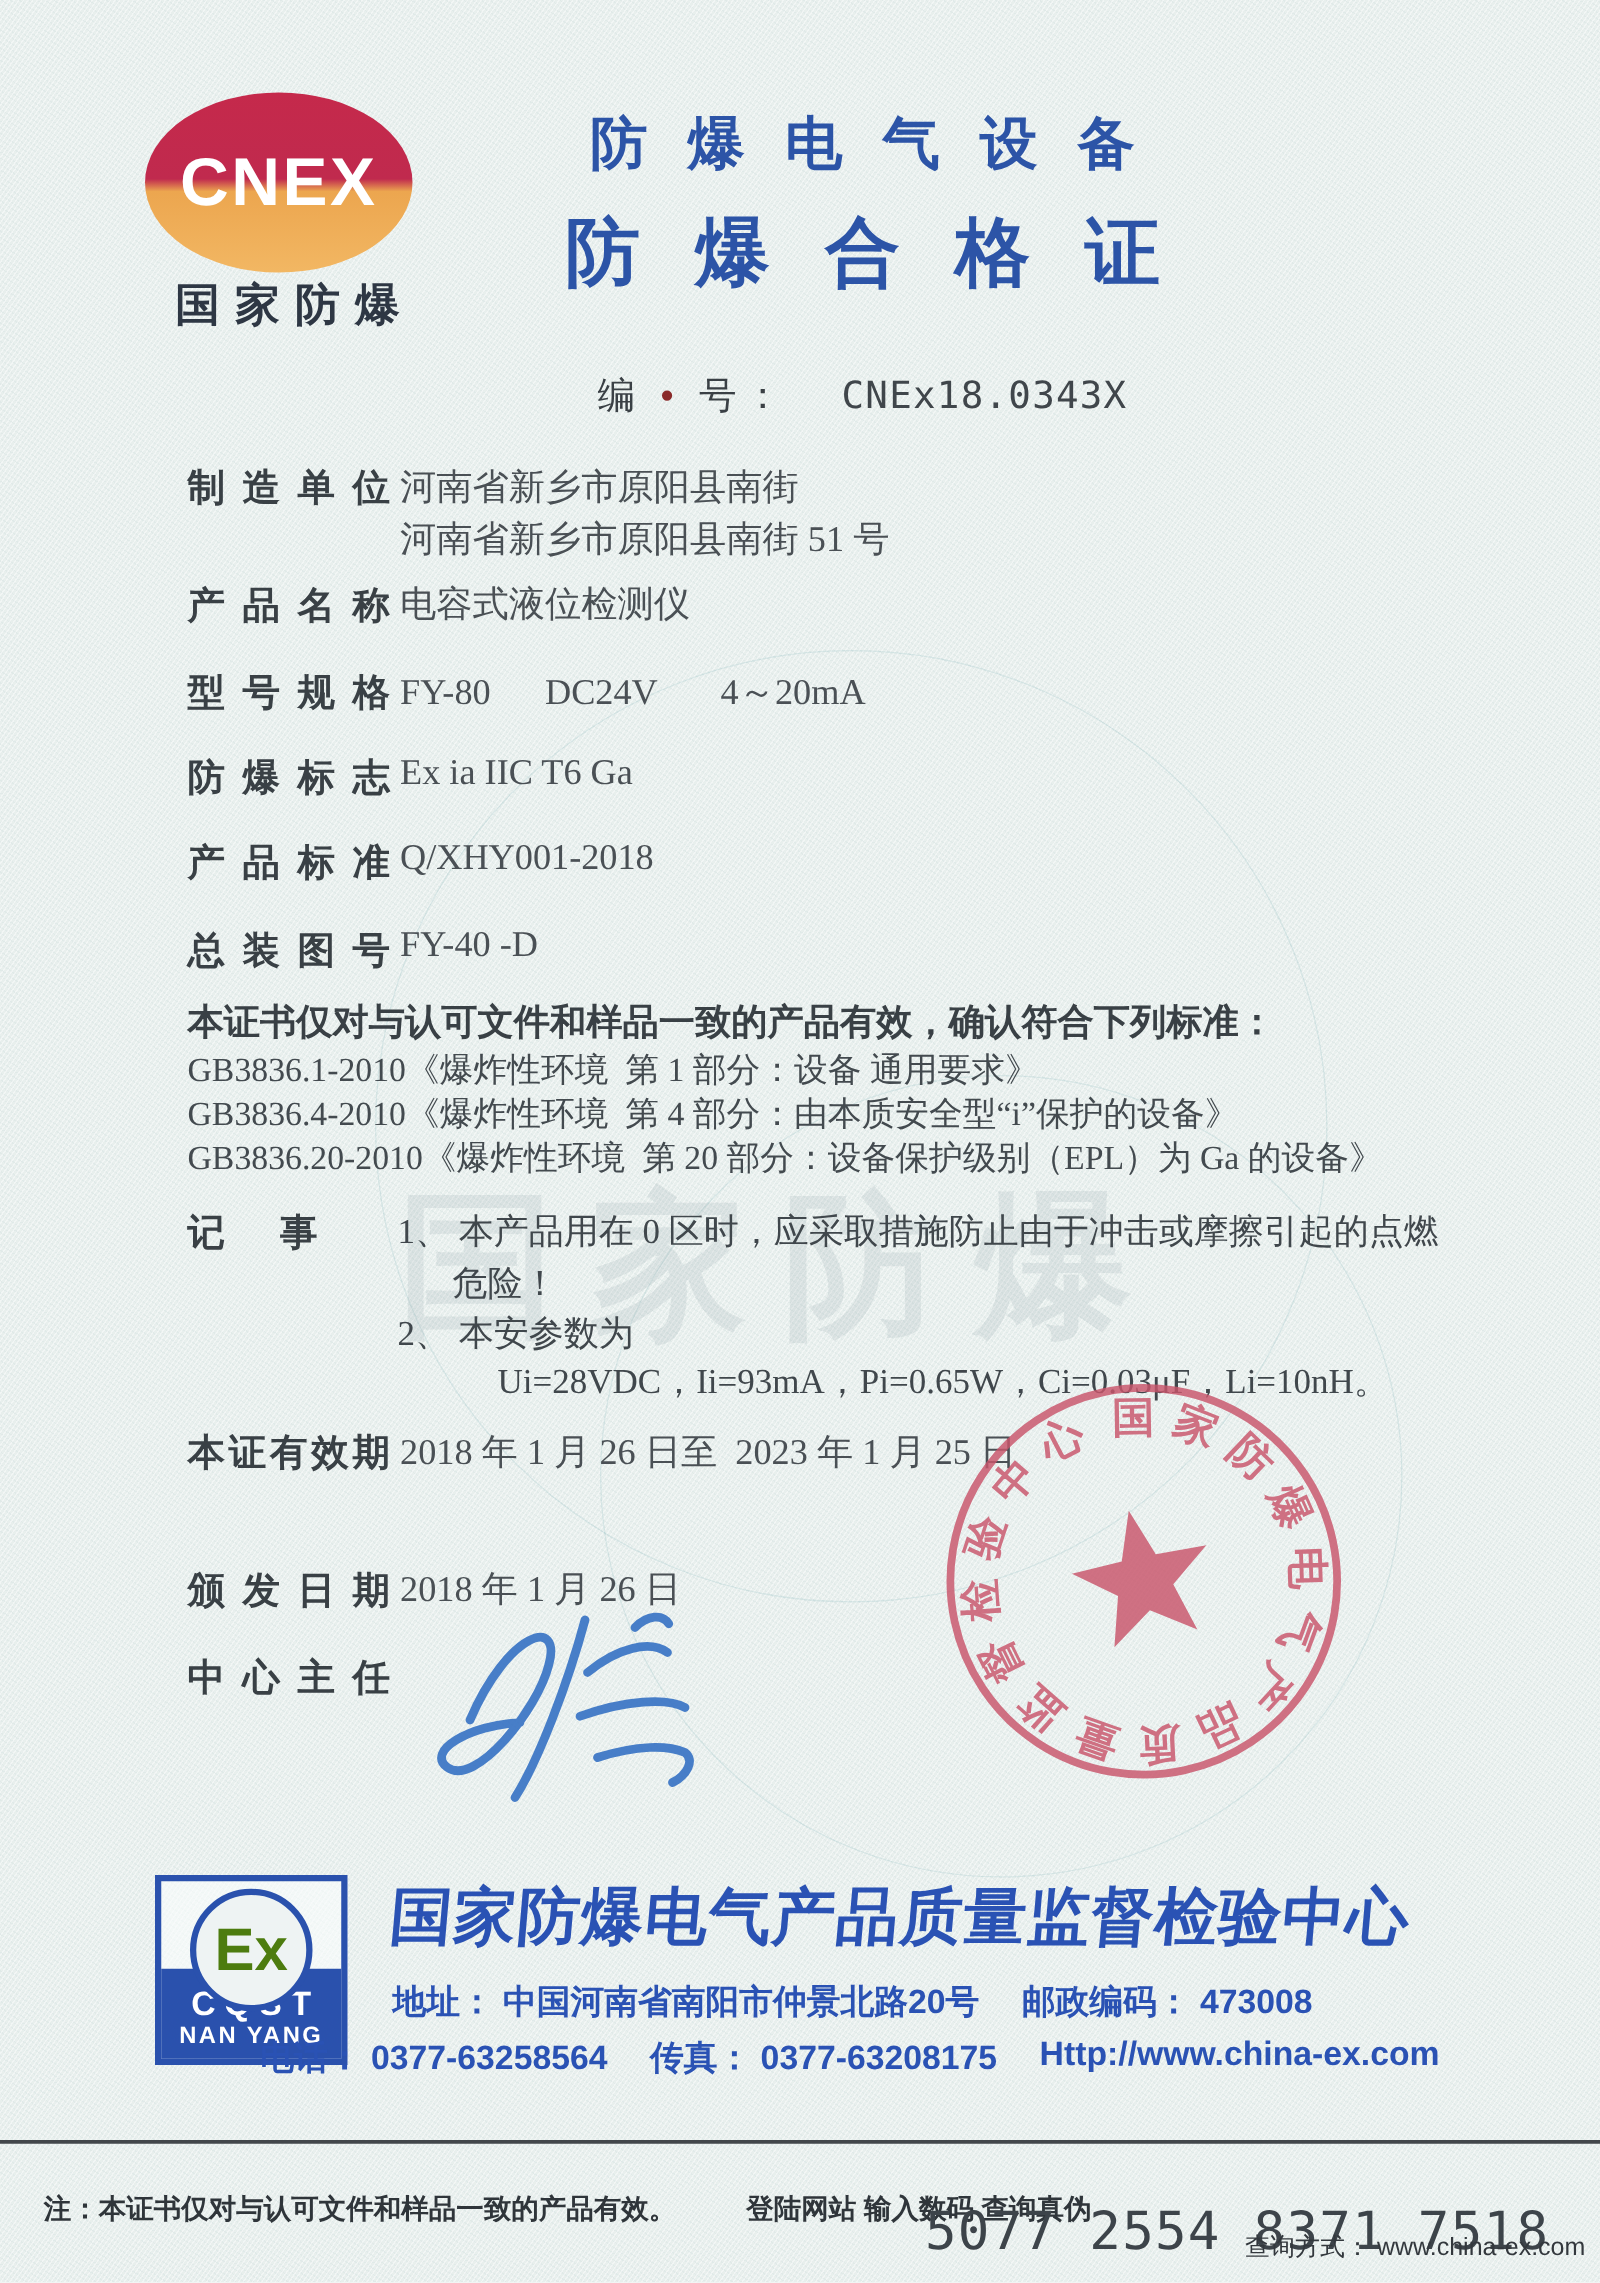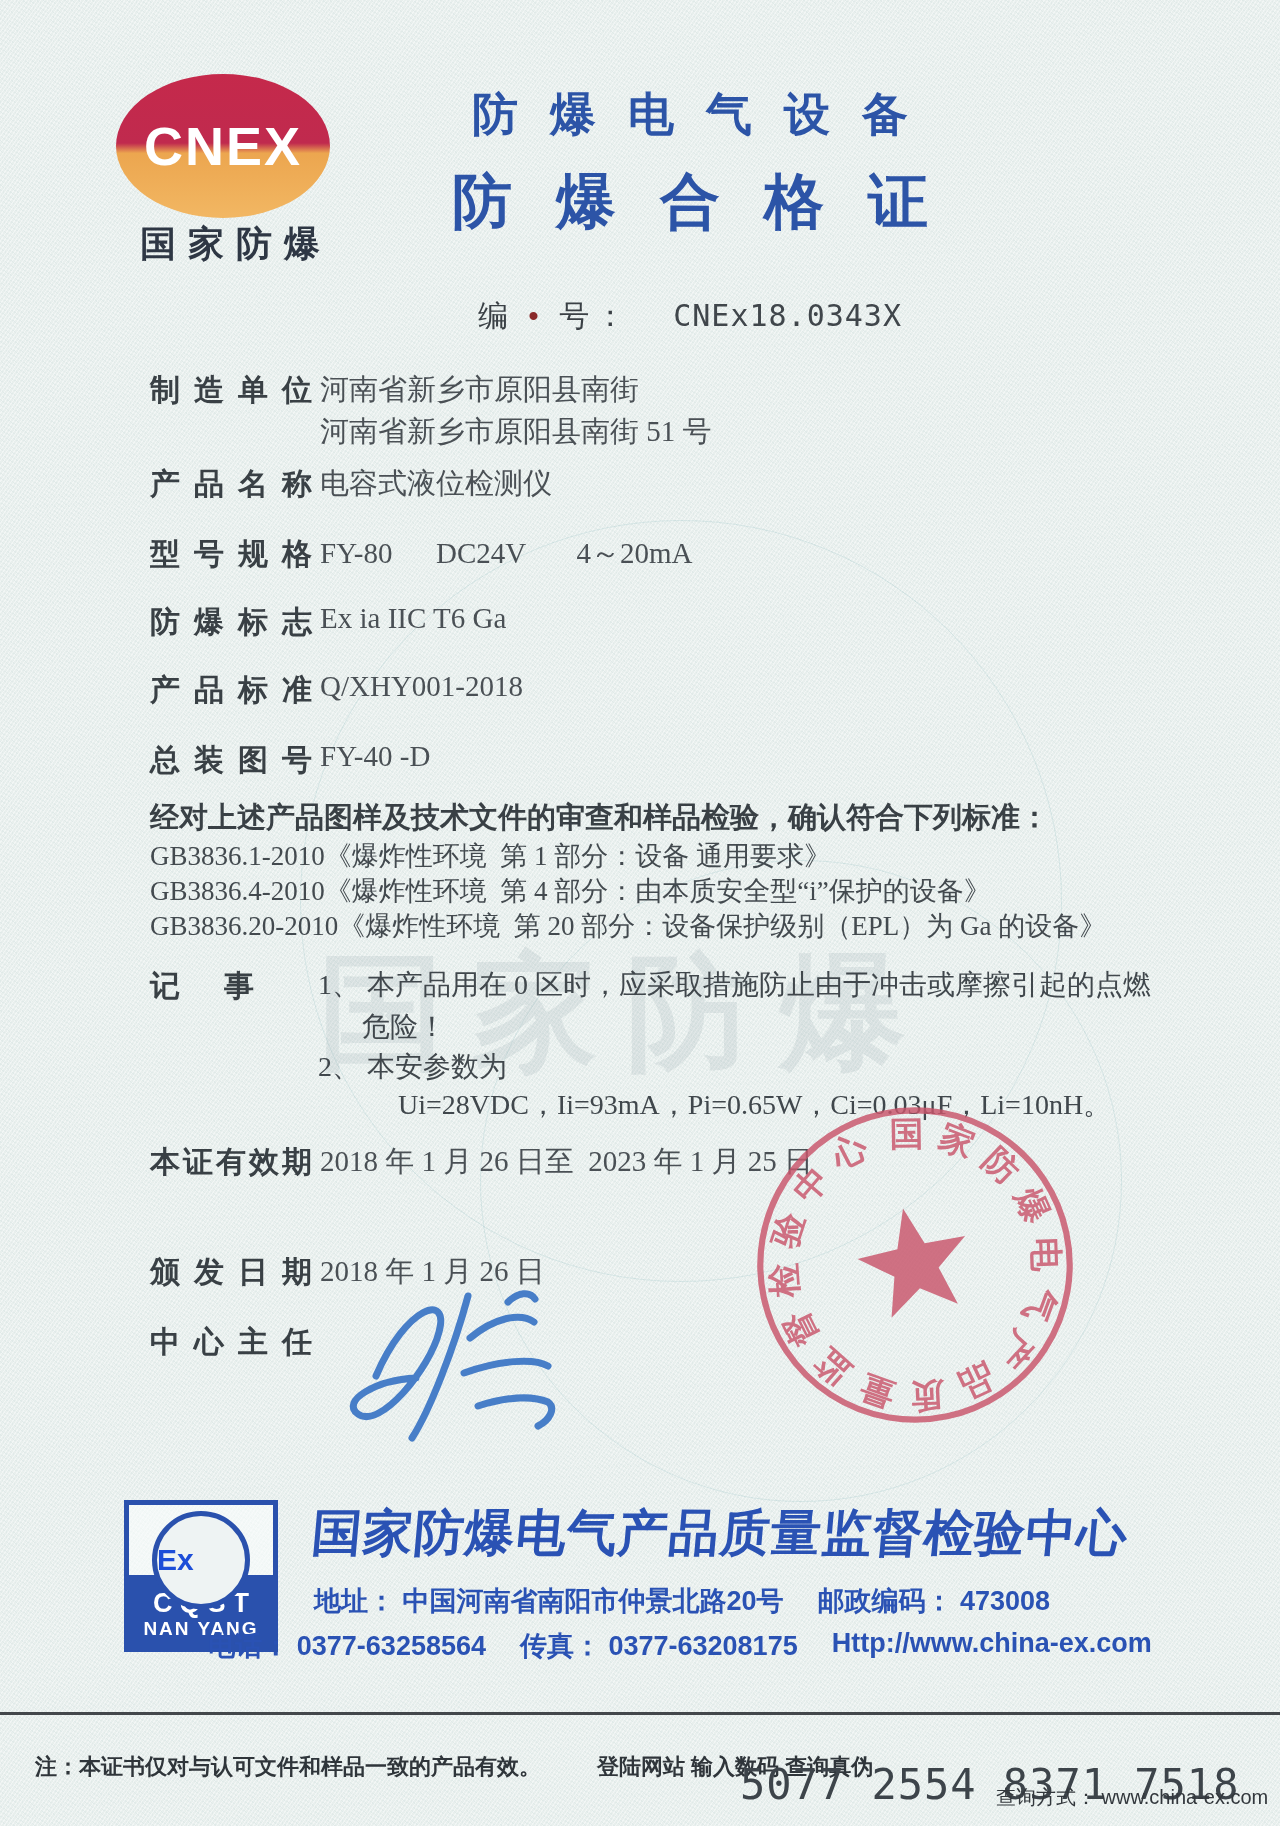--- a/index.html
+++ b/index.html
@@ -80,22 +80,22 @@
     left:124px;top:1500px;width:154px;height:152px;
     border:5px solid #2a51ad;box-sizing:border-box;background:rgba(250,253,253,.6);
   }
   .ex-band{position:absolute;left:0;right:0;bottom:0;height:72px;background:#2a51ad;
     display:flex;flex-direction:column;align-items:center;justify-content:flex-end;padding-bottom:6px;box-sizing:border-box;}
   .ex-cqst{color:#fff;font-size:27px;font-weight:600;letter-spacing:7px;text-indent:7px;line-height:1.1;}
   .ex-city{color:#fff;font-size:19px;font-weight:600;letter-spacing:2px;line-height:1.2;}
   .ex-circle{
     position:absolute;left:50%;top:6px;transform:translateX(-50%);
     width:88px;height:88px;border:5px solid #2a51ad;border-radius:50%;
-    background:#eef3f3;display:flex;align-items:center;justify-content:flex-start;
-    font-size:30px;font-weight:700;color:#1d4ed8;z-index:1;
+    background:#eef3f3;display:flex;align-items:center;justify-content:center;
+    font-size:48px;font-weight:700;color:#4d7c0f;z-index:1;
   }
   .org-name{
     left:312px;top:1500px;width:740px;
     font-size:50px;font-weight:700;color:#2a52b4;
     transform:skewX(-5deg);letter-spacing:1px;white-space:nowrap;
   }
   .org-line{
     position:absolute;display:flex;justify-content:center;gap:34px;
     font-size:27px;font-weight:700;color:#2a52b4;white-space:pre;
   }
@@ -151,21 +151,21 @@
   </div>
 
   <div class="row" style="top:670px;">
     <span class="f-label">产品标准</span><span class="f-val">Q/XHY001-2018</span>
   </div>
 
   <div class="row" style="top:740px;">
     <span class="f-label">总装图号</span><span class="f-val">FY-40 -D</span>
   </div>
 
-  <div class="std-intro" style="top:798px;">经对上述产品图样及技术文件的审查和样品检验，确认符合下列标准：</div>
+  <div class="std-intro" style="top:798px;">本证书仅对与认可文件和样品一致的产品有效，确认符合下列标准：</div>
   <div class="std-item" style="top:838px;">GB3836.1-2010《爆炸性环境  第 1 部分：设备 通用要求》</div>
   <div class="std-item" style="top:873px;">GB3836.4-2010《爆炸性环境  第 4 部分：由本质安全型“i”保护的设备》</div>
   <div class="std-item" style="top:908px;">GB3836.20-2010《爆炸性环境  第 20 部分：设备保护级别（EPL）为 Ga 的设备》</div>
 
   <div class="notes-label" style="top:966px;">记事</div>
   <div class="note-line" style="left:318px;top:966px;">1、 本产品用在 0 区时，应采取措施防止由于冲击或摩擦引起的点燃</div>
   <div class="note-line" style="left:362px;top:1008px;">危险！</div>
   <div class="note-line" style="left:318px;top:1048px;">2、 本安参数为</div>
   <div class="note-line" style="left:398px;top:1086px;">Ui=28VDC，Ii=93mA，Pi=0.65W，Ci=0.03μF，Li=10nH。</div>
 

